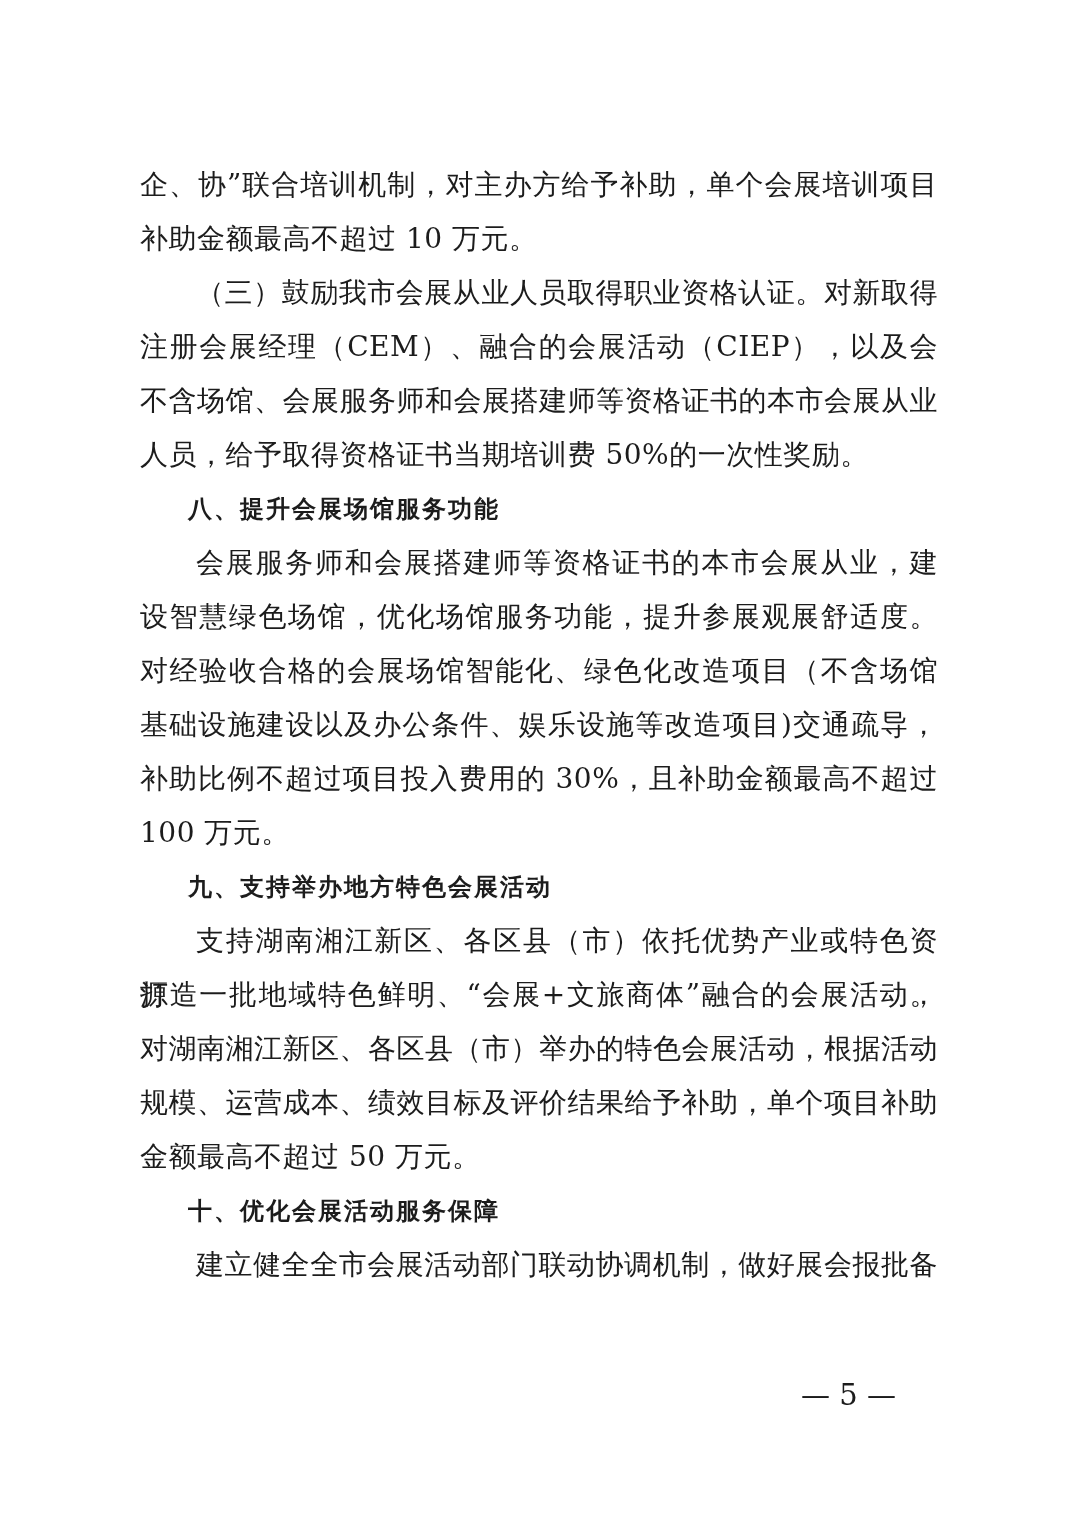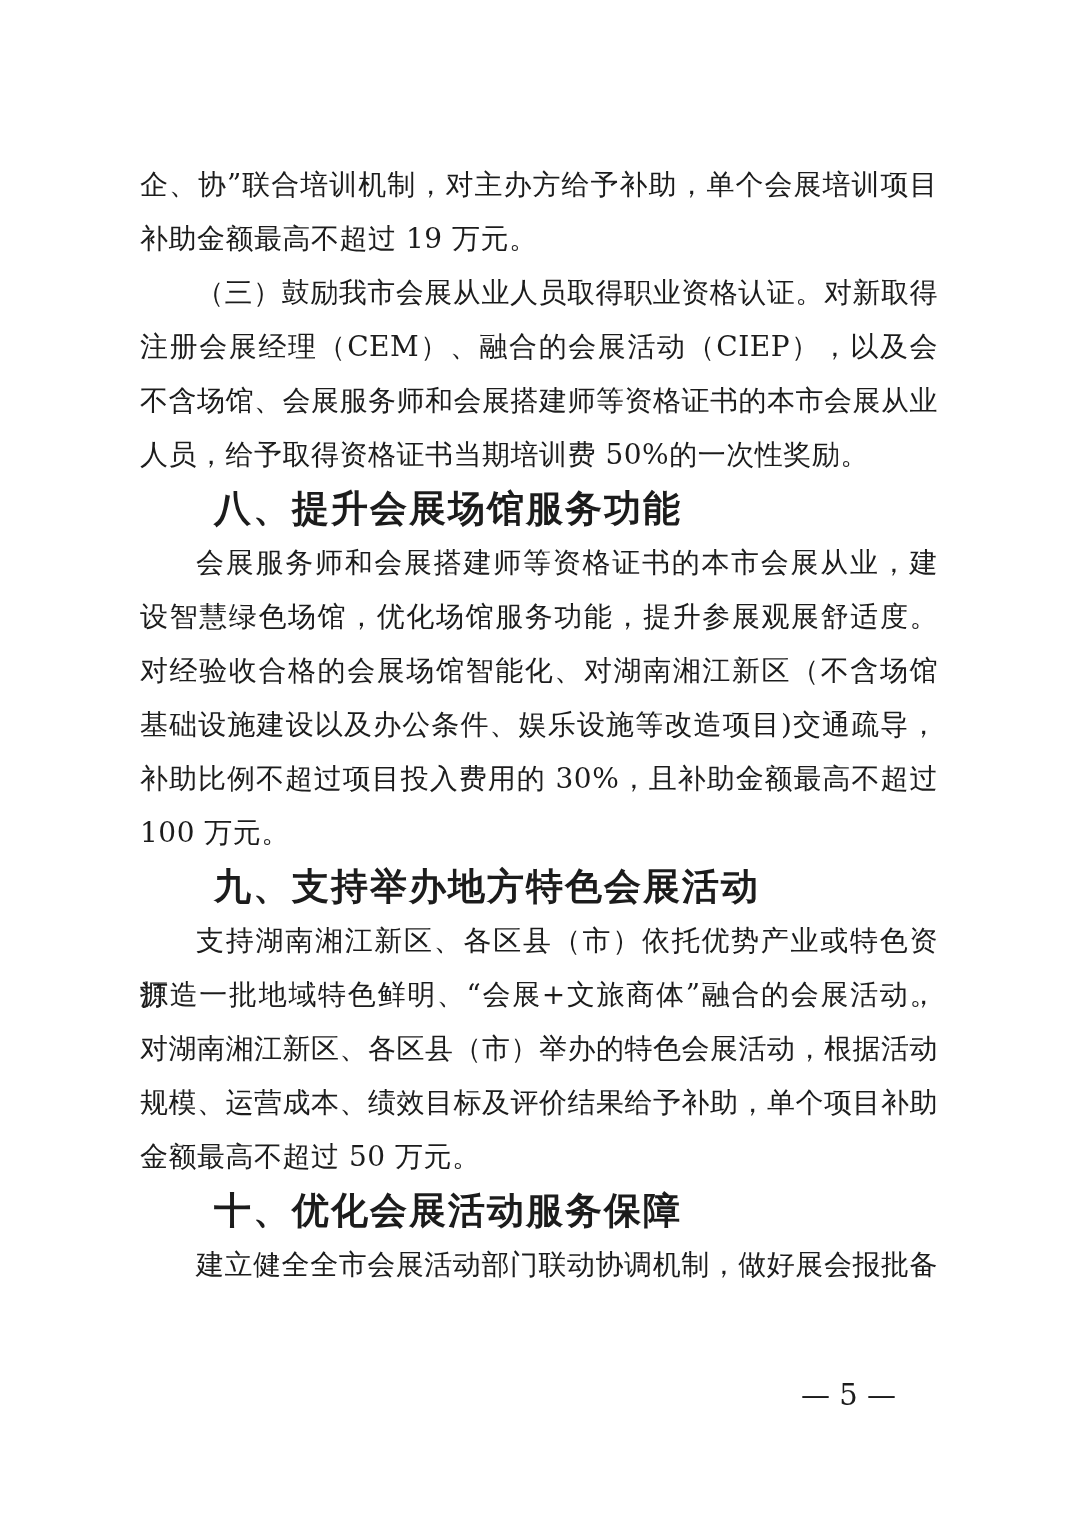--- a/index.html
+++ b/index.html
@@ -36,49 +36,49 @@
     -moz-text-align-last: justify;
     text-justify: inter-character;
   }
   .indent {
     text-indent: 2em;
     font-family: Liberation Serif, serif;
   }
   .heading {
     font-family: Liberation Serif, serif;
     font-weight: 700;
-    font-size: 37px;
+    font-size: 24px;
     letter-spacing: 2px;
   }
   .footer {
     position: absolute;
     top: 1368px;
     right: 152px;
     height: 54px;
     line-height: 54px;
     font-size: 29px;
     font-family: "DejaVu Serif", "Liberation Serif", serif;
     color: #1c1c1c;
   }
 </style>
 </head>
 <body>
 
 <div class="page">
   <div class="content">
     <div class="line fill">企、协”联合培训机制，对主办方给予补助，单个会展培训项目</div>
-    <div class="line">补助金额最高不超过 19 万元。</div>
+    <div class="line">补助金额最高不超过 10 万元。</div>
     <div class="line fill indent">（三）鼓励我市会展从业人员取得职业资格认证。对新取得</div>
     <div class="line fill">注册会展经理（CEM）、融合的会展活动（CIEP），以及会</div>
     <div class="line fill">不含场馆、会展服务师和会展搭建师等资格证书的本市会展从业</div>
     <div class="line">人员，给予取得资格证书当期培训费 50%的一次性奖励。</div>
     <div class="line heading indent">八、提升会展场馆服务功能</div>
     <div class="line fill indent">会展服务师和会展搭建师等资格证书的本市会展从业，建</div>
     <div class="line fill">设智慧绿色场馆，优化场馆服务功能，提升参展观展舒适度。</div>
-    <div class="line fill">对经验收合格的会展场馆智能化、对湖南湘江新区（不含场馆</div>
+    <div class="line fill">对经验收合格的会展场馆智能化、绿色化改造项目（不含场馆</div>
     <div class="line fill">基础设施建设以及办公条件、娱乐设施等改造项目)交通疏导，</div>
     <div class="line fill">补助比例不超过项目投入费用的 30%，且补助金额最高不超过</div>
     <div class="line">100 万元。</div>
     <div class="line heading indent">九、支持举办地方特色会展活动</div>
     <div class="line fill indent">支持湖南湘江新区、各区县（市）依托优势产业或特色资源，</div>
     <div class="line fill">打造一批地域特色鲜明、“会展+文旅商体”融合的会展活动。</div>
     <div class="line fill">对湖南湘江新区、各区县（市）举办的特色会展活动，根据活动</div>
     <div class="line fill">规模、运营成本、绩效目标及评价结果给予补助，单个项目补助</div>
     <div class="line">金额最高不超过 50 万元。</div>
     <div class="line heading indent">十、优化会展活动服务保障</div>

